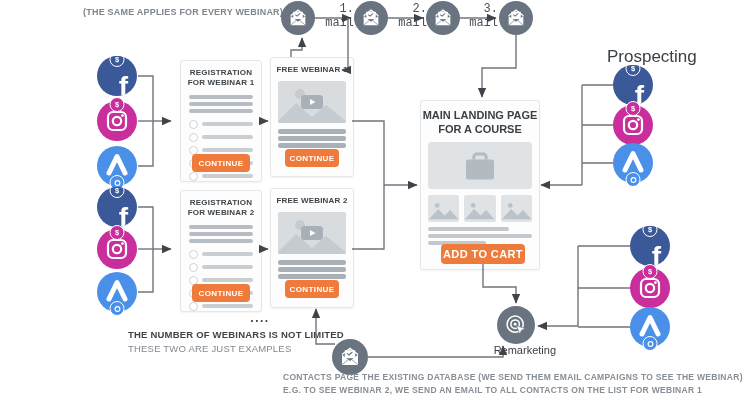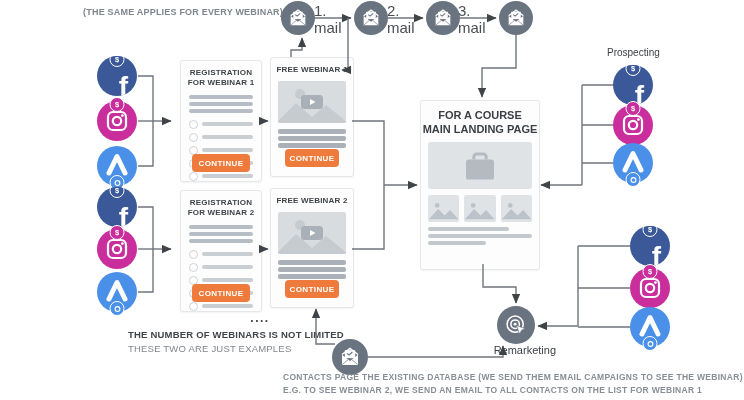--- a/index.html
+++ b/index.html
@@ -50,22 +50,22 @@
   .badge{position:absolute;left:50%;transform:translateX(-50%);width:13px;height:13px;border-radius:50%;
          border:1.5px solid #fff;display:flex;align-items:center;justify-content:center;
          font-size:7.5px;font-weight:bold;color:#fff;z-index:3;}
   .badge.top{top:-4px;}
   .badge.bottom{bottom:-4px;}
   .badge.fbb{background:#3B5998;} .badge.igb{background:#C92E9C;} .badge.adsb{background:#4A90E8;}
   
   .note-top{left:38px;top:4px;width:245px;text-align:right;z-index:2;}
   .note-top .l1{font-size:9px;font-weight:bold;color:#3f4449;letter-spacing:.2px;}
   .note-top .l2{font-size:9px;font-weight:bold;color:#7f868d;letter-spacing:.2px;margin-top:3px;}
-  .maillbl{top:2px;width:40px;text-align:left;font-size:15px;color:#4a4f55;z-index:2;}
-  .prospecting{left:607px;top:47px;font-size:10px;color:#3c4146;z-index:2;}
+  .maillbl{top:2px;width:40px;text-align:right;font-size:12px;color:#4a4f55;z-index:2;font-family:Liberation Mono, monospace;}
+  .prospecting{left:607px;top:47px;font-size:17px;color:#3c4146;z-index:2;}
   .remlbl{left:476px;top:344px;width:80px;text-align:right;font-size:11px;color:#3c4146;z-index:6;background:transparent;}
   .dots{left:238px;top:311px;width:44px;text-align:center;font-size:12px;font-weight:bold;
         letter-spacing:1.5px;color:#3f4449;z-index:2;}
   .webnote{left:128px;top:328px;z-index:2;line-height:14px;}
   .webnote .l1{font-size:9.5px;font-weight:bold;color:#3f4449;letter-spacing:.2px;}
   .webnote .l2{font-size:9.5px;font-weight:normal;color:#82898f;letter-spacing:.2px;}
   .footer{left:283px;top:371px;z-index:2;line-height:13px;}
   .footer div{font-size:8.5px;font-weight:bold;color:#878e95;letter-spacing:.3px;}
 </style>
 </head>
@@ -369,22 +369,22 @@
     <div class="webbars">
       <div class="bar"></div>
       <div class="bar"></div>
       <div class="bar"></div>
     </div>
     <div class="btn btn-continue" style="left:14px;right:14px">CONTINUE</div>
   </div>
 
   <div class="card" style="left:420px;top:100px;width:118px;height:168px">
     <div class="landing-title">
+      <div>MAIN LANDING PAGE</div>
       <div>FOR A COURSE</div>
-      <div>MAIN LANDING PAGE</div>
     </div>
     <div class="hero">
       <svg viewBox="0 0 48 40" width="42" height="37">
           <path d="M17 13 v-3 a3.2 3.2 0 0 1 3.2-3.2 h7.6 a3.2 3.2 0 0 1 3.2 3.2 v3" fill="none" stroke="#b3bac2" stroke-width="3.4"></path>
           <rect x="8" y="13" width="32" height="23" rx="3" fill="#b3bac2"></rect>
         </svg>
     </div>
     <div class="thumbs">
       <div class="thumb">
           <svg viewBox="0 0 34 24" width="34" height="24">
@@ -403,20 +403,21 @@
             <circle cx="10" cy="7" r="2.6" fill="#bcc2c9"></circle>
             <path d="M1 22 L11 11 L18 18 L24 12 L33 22 Z" fill="#bcc2c9"></path>
           </svg>
         </div>
     </div>
     <div class="lbars">
       <div class="bar" style="width:78%"></div>
       <div class="bar" style="width:100%"></div>
       <div class="bar" style="width:56%"></div>
     </div>
+    <div class="btn btn-cart">ADD TO CART</div>
   </div>
 
   <div class="circle remc" style="left:497px;top:306px">
     <svg viewBox="0 0 40 40" width="34" height="34">
       <circle cx="19" cy="19" r="9.5" fill="none" stroke="#fff" stroke-width="1.8"></circle>
       <circle cx="19" cy="19" r="5" fill="none" stroke="#fff" stroke-width="1.8"></circle>
       <circle cx="19" cy="19" r="1.7" fill="#fff"></circle>
       <path d="M20.5 20.5 L31 24.5 L26.3 26.3 L24.5 31 Z" fill="#fff" stroke="#6A7380" stroke-width="0.8"></path>
     </svg>
   </div>

